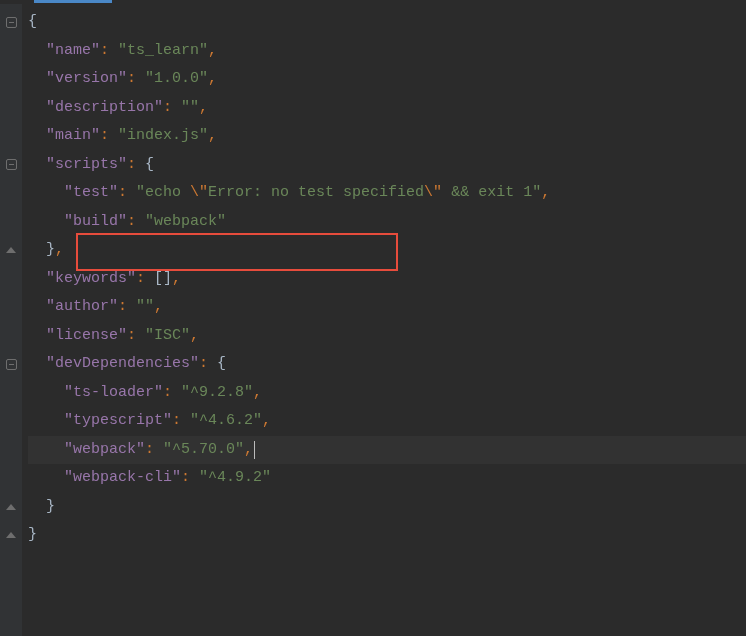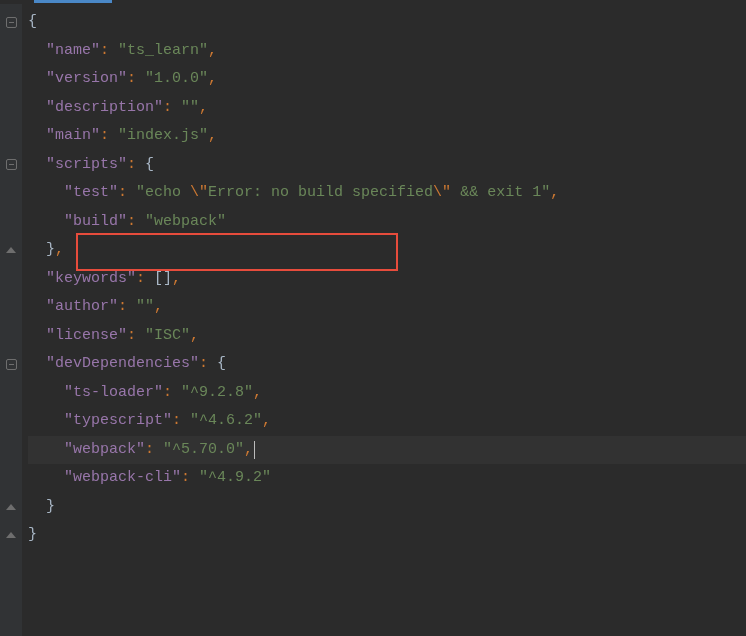--- a/index.html
+++ b/index.html
@@ -160,21 +160,21 @@
     <div class="line"><span class="ind i1"></span><span class="key">"name"</span><span class="punct">: </span><span class="string">"ts_learn"</span><span class="punct">,</span></div>
 
     <div class="line"><span class="ind i1"></span><span class="key">"version"</span><span class="punct">: </span><span class="string">"1.0.0"</span><span class="punct">,</span></div>
 
     <div class="line"><span class="ind i1"></span><span class="key">"description"</span><span class="punct">: </span><span class="string">""</span><span class="punct">,</span></div>
 
     <div class="line"><span class="ind i1"></span><span class="key">"main"</span><span class="punct">: </span><span class="string">"index.js"</span><span class="punct">,</span></div>
 
     <div class="line"><span class="ind i1"></span><span class="key">"scripts"</span><span class="punct">: </span><span class="brace">{</span></div>
 
-    <div class="line"><span class="ind i2"></span><span class="key">"test"</span><span class="punct">: </span><span class="string">"echo </span><span class="escape">\"</span><span class="string">Error: no build specified</span><span class="escape">\"</span><span class="string"> &amp;&amp; exit 1"</span><span class="punct">,</span></div>
+    <div class="line"><span class="ind i2"></span><span class="key">"test"</span><span class="punct">: </span><span class="string">"echo </span><span class="escape">\"</span><span class="string">Error: no test specified</span><span class="escape">\"</span><span class="string"> &amp;&amp; exit 1"</span><span class="punct">,</span></div>
 
     <div class="line"><span class="ind i2"></span><span class="key">"build"</span><span class="punct">: </span><span class="string">"webpack"</span></div>
 
     <div class="line"><span class="ind i1"></span><span class="brace">}</span><span class="punct">,</span></div>
 
     <div class="line"><span class="ind i1"></span><span class="key">"keywords"</span><span class="punct">: </span><span class="bracket">[]</span><span class="punct">,</span></div>
 
     <div class="line"><span class="ind i1"></span><span class="key">"author"</span><span class="punct">: </span><span class="string">""</span><span class="punct">,</span></div>
 
     <div class="line"><span class="ind i1"></span><span class="key">"license"</span><span class="punct">: </span><span class="string">"ISC"</span><span class="punct">,</span></div>

